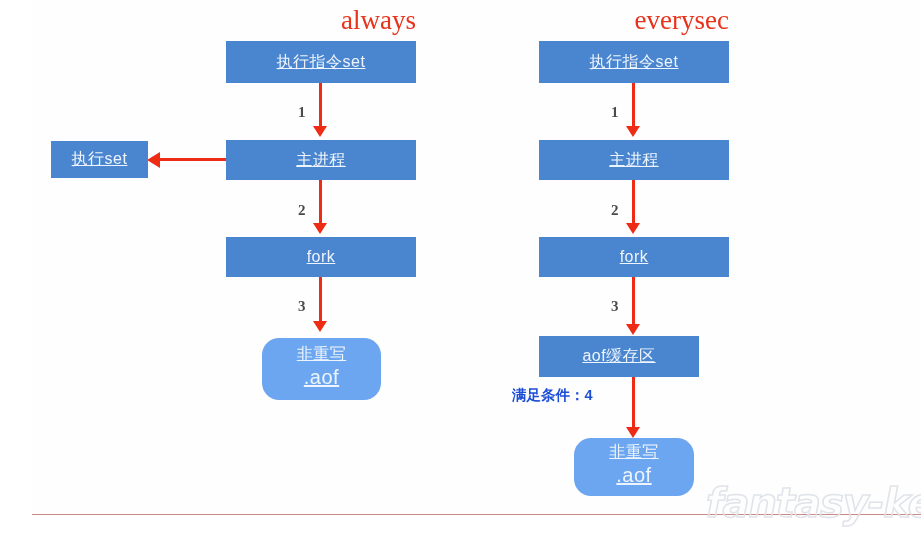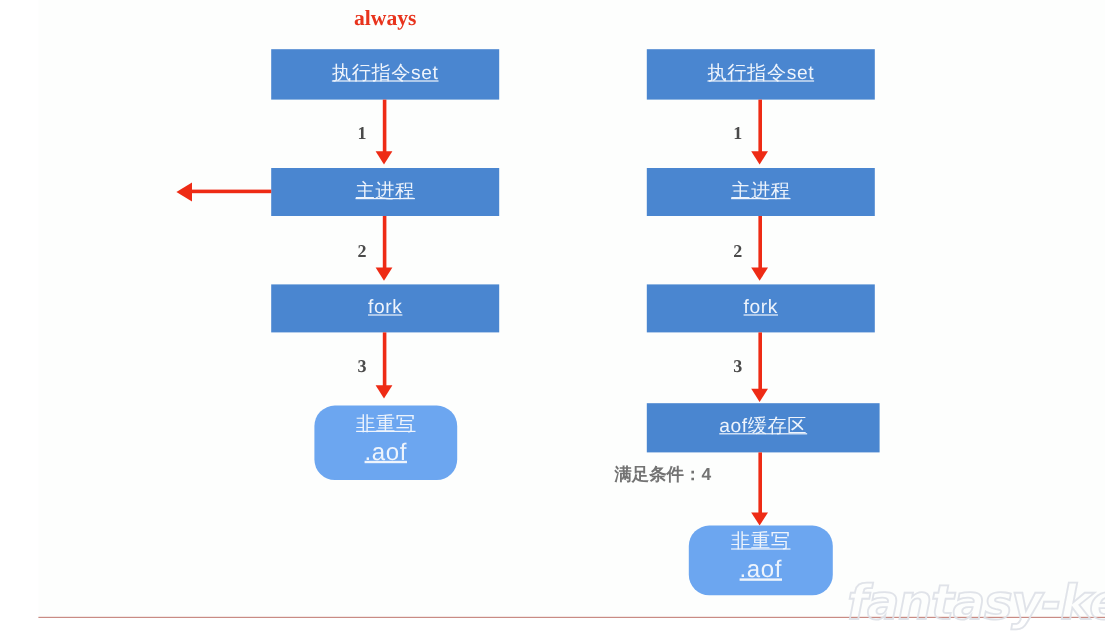--- a/index.html
+++ b/index.html
@@ -21,25 +21,25 @@
     left: 32px;
     top: 0px;
     width: 889px;
     height: 514px;
     background: #fdfefd;
   }
   .col-title {
     position: absolute;
     color: #e8331c;
     font-family: "Liberation Serif", "DejaVu Serif", serif;
-    font-weight: bold;
-    font-size: 18px;
+    font-weight: normal;
+    font-size: 27px;
     letter-spacing: 0px;
     white-space: nowrap;
-    text-align: center;
+    text-align: right;
   }
   .node {
     position: absolute;
     background: #4a86d0;
     color: #eef4fc;
     font-size: 16px;
     display: flex;
     align-items: center;
     justify-content: center;
     text-align: center;
@@ -93,21 +93,21 @@
   .edge-label {
     position: absolute;
     color: #4a4a4a;
     font-size: 15px;
     font-weight: bold;
     font-family: "Liberation Serif", "DejaVu Serif", serif;
     white-space: nowrap;
   }
   .cond-label {
     position: absolute;
-    color: #737373;
+    color: #1d4ed8;
     font-size: 14.5px;
     font-weight: bold;
     white-space: nowrap;
   }
   .bottom-rule {
     position: absolute;
     left: 32px;
     top: 514px;
     width: 889px;
     height: 1px;
@@ -140,56 +140,58 @@
 
   <div class="arrow-v" style="left:319px; top:83px; width:3px; height:45px;"></div>
   <div class="arrow-head-down" style="left:313px; top:126px;"></div>
   <div class="edge-label" style="left:298px; top:104px;">1</div>
 
   <div class="node" style="left:226px; top:140px; width:190px; height:40px;">主进程</div>
 
   <div class="arrow-h" style="left:160px; top:158px; width:66px;"></div>
   <div class="arrow-head-left" style="left:147px; top:152px;"></div>
 
+  <div class="node" style="left:51px; top:141px; width:97px; height:37px;">执行set</div>
 
   <div class="arrow-v" style="left:319px; top:180px; width:3px; height:45px;"></div>
   <div class="arrow-head-down" style="left:313px; top:223px;"></div>
   <div class="edge-label" style="left:298px; top:202px;">2</div>
 
   <div class="node" style="left:226px; top:237px; width:190px; height:40px;">fork</div>
 
   <div class="arrow-v" style="left:319px; top:277px; width:3px; height:46px;"></div>
   <div class="arrow-head-down" style="left:313px; top:321px;"></div>
   <div class="edge-label" style="left:298px; top:298px;">3</div>
 
   <div class="node doc" style="left:262px; top:338px; width:119px; height:62px;">
     <div class="doc-line1">非重写</div>
     <div class="doc-line2">.aof</div>
   </div>
 
+  <div class="col-title" style="left:539px; top:5px; width:190px;">everysec</div>
 
   <div class="node" style="left:539px; top:41px; width:190px; height:42px;">执行指令set</div>
 
   <div class="arrow-v" style="left:632px; top:83px; width:3px; height:45px;"></div>
   <div class="arrow-head-down" style="left:626px; top:126px;"></div>
   <div class="edge-label" style="left:611px; top:104px;">1</div>
 
   <div class="node" style="left:539px; top:140px; width:190px; height:40px;">主进程</div>
 
   <div class="arrow-v" style="left:632px; top:180px; width:3px; height:45px;"></div>
   <div class="arrow-head-down" style="left:626px; top:223px;"></div>
   <div class="edge-label" style="left:611px; top:202px;">2</div>
 
   <div class="node" style="left:539px; top:237px; width:190px; height:40px;">fork</div>
 
   <div class="arrow-v" style="left:632px; top:277px; width:3px; height:48px;"></div>
   <div class="arrow-head-down" style="left:626px; top:324px;"></div>
   <div class="edge-label" style="left:611px; top:298px;">3</div>
 
-  <div class="node" style="left:539px; top:336px; width:194px; height:41px;">aof缓存区</div>
+  <div class="node" style="left:539px; top:336px; width:160px; height:41px;">aof缓存区</div>
 
   <div class="arrow-v" style="left:632px; top:377px; width:3px; height:52px;"></div>
   <div class="arrow-head-down" style="left:626px; top:427px;"></div>
   <div class="cond-label" style="left:512px; top:386px;">满足条件：4</div>
 
   <div class="node doc" style="left:574px; top:438px; width:120px; height:58px;">
     <div class="doc-line1">非重写</div>
     <div class="doc-line2">.aof</div>
   </div>
 

